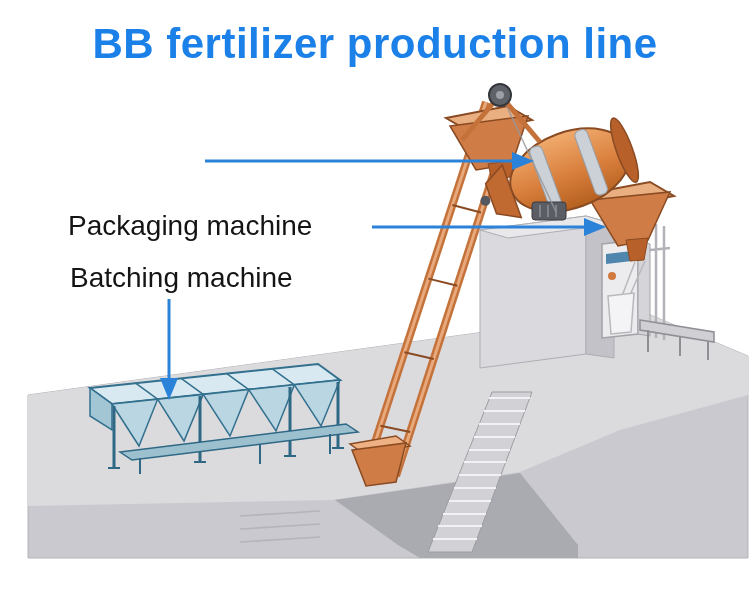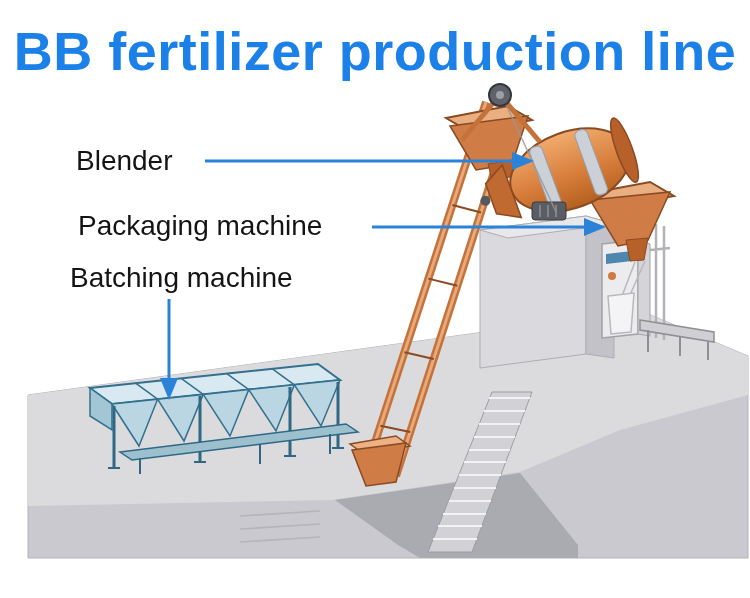--- a/index.html
+++ b/index.html
@@ -3,28 +3,28 @@
 <meta charset="utf-8">
 <style>
   html,body { margin:0; padding:0; background:#ffffff; }
   .page {
     position:relative; width:750px; height:598px; background:#ffffff;
     overflow:hidden; font-family:"Liberation Sans", sans-serif;
   }
   .scene { position:absolute; left:0; top:0; width:750px; height:598px; }
   .title {
     position:absolute; top:20px; left:0; width:100%; margin:0;
-    text-align:center; font-size:54px; font-weight:bold; letter-spacing:.5px;
+    text-align:center; font-size:42px; font-weight:bold; letter-spacing:.5px;
     color:#1b80e8;
   }
   .label {
     position:absolute; font-size:28px; font-weight:500; color:#141414; white-space:nowrap;
   }
   .label-blender   { left:76px; top:145px; }
-  .label-packaging { left:78px; top:210px; }
+  .label-packaging { left:68px; top:210px; }
   .label-batching  { left:70px; top:262px; }
 </style>
 </head>
 <body>
 
 <div class="page">
 
   <svg class="scene" viewBox="0 0 750 598">
     <defs>
       <linearGradient id="gDrum" x1="0" y1="0" x2="0" y2="1">
@@ -140,17 +140,16 @@
         <polygon points="584,218 606,227 584,236" stroke="none"></polygon>
       </g>
       <g>
         <line x1="169" y1="299" x2="169" y2="378" stroke-width="3"></line>
         <polygon points="160,378 178,378 169,400" stroke="none"></polygon>
       </g>
     </g>
   </svg>
 
   <h1 class="title">BB fertilizer production line</h1>
-  <div class="label label-blender">Blender</div>
   <div class="label label-packaging">Packaging machine</div>
   <div class="label label-batching">Batching machine</div>
 
 </div>
 
 </body></html>

